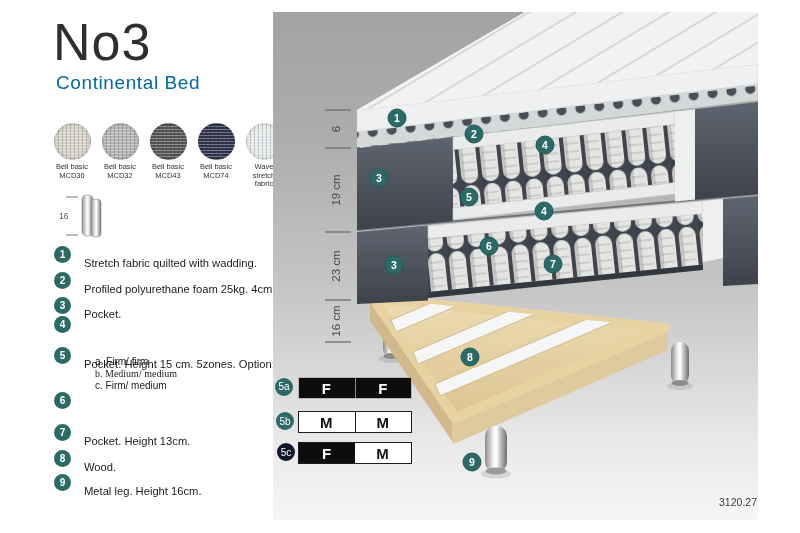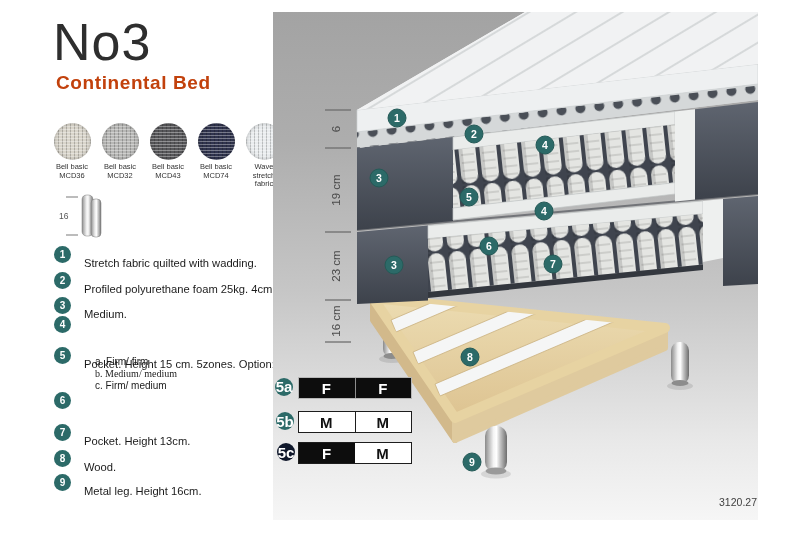--- a/index.html
+++ b/index.html
@@ -11,21 +11,21 @@
   }
   .abs{position:absolute;}
 
   
   .title{
     left:53px;top:16px;
     font-size:52px;font-weight:300;letter-spacing:1px;color:#2e2e2e;line-height:1;
   }
   .subtitle{
     left:56px;top:72px;
-    font-size:19px;font-weight:700;letter-spacing:.6px;color:#c2410c;
+    font-size:19px;font-weight:400;letter-spacing:.6px;color:#0369a1;
   }
   .swatches{left:51px;top:123px;display:flex;gap:6px;}
   .swatch{width:42px;text-align:center;}
   .swatch-circle{
     width:37px;height:37px;border-radius:50%;margin:0 auto;
     background-image:
       repeating-linear-gradient(0deg, rgba(255,255,255,.35) 0 1px, rgba(0,0,0,0) 1px 3px),
       repeating-linear-gradient(90deg, rgba(0,0,0,.20) 0 1px, rgba(0,0,0,0) 1px 4px);
     box-shadow:inset 0 0 4px rgba(0,0,0,.25);
   }
@@ -47,21 +47,21 @@
     left:273px;top:12px;width:485px;height:508px;
     background:linear-gradient(180deg,#a3a3a3 0%,#adadad 25%,#c6c6c6 55%,#e9e9e9 85%,#f6f6f6 100%);
   }
   .version{
     right:43px;top:496px;font-size:10.5px;color:#3f3f3f;
   }
 
   
   .ftable-circle{
     position:absolute;width:18px;height:18px;border-radius:50%;
-    color:#fff;font-size:15px;font-weight:bold;
+    color:#fff;font-size:10px;font-weight:normal;
     display:flex;align-items:center;justify-content:center;
   }
   .ftable-box{
     position:absolute;left:298px;width:112px;height:20px;display:flex;
   }
   .fcell{
     flex:1;display:flex;align-items:center;justify-content:center;
     font-size:15px;font-weight:600;letter-spacing:1px;
   }
   .fcell.dark{background:#0d0d0d;color:#ffffff;}
@@ -136,21 +136,21 @@
   <div class="legend-row" style="top:240px;">
     <span class="badge" style="background:#2c6a68">1</span>
     <span class="legend-text">Stretch fabric quilted with wadding.</span>
   </div>
   <div class="legend-row" style="top:266px;">
     <span class="badge" style="background:#2c6a68">2</span>
     <span class="legend-text">Profiled polyurethane foam 25kg. 4cm.</span>
   </div>
   <div class="legend-row" style="top:291px;">
     <span class="badge" style="background:#2c6a68">3</span>
-    <span class="legend-text">Medium.</span>
+    <span class="legend-text">Pocket.</span>
   </div>
   <div class="legend-row" style="top:316px;">
     <span class="badge" style="background:#2c6a68">4</span>
   </div>
   <div class="legend-row" style="top:341px;">
     <span class="badge" style="background:#2c6a68">5</span>
     <span class="legend-text">Pocket. Height 15 cm. 5zones. Option:</span>
   </div>
   <div class="legend-sub" style="top:356px;">a. Firm/ firm</div>
   <div class="legend-sub" style="top:368px;font-family:Liberation Serif, serif;">b. Medium/ medium</div>

